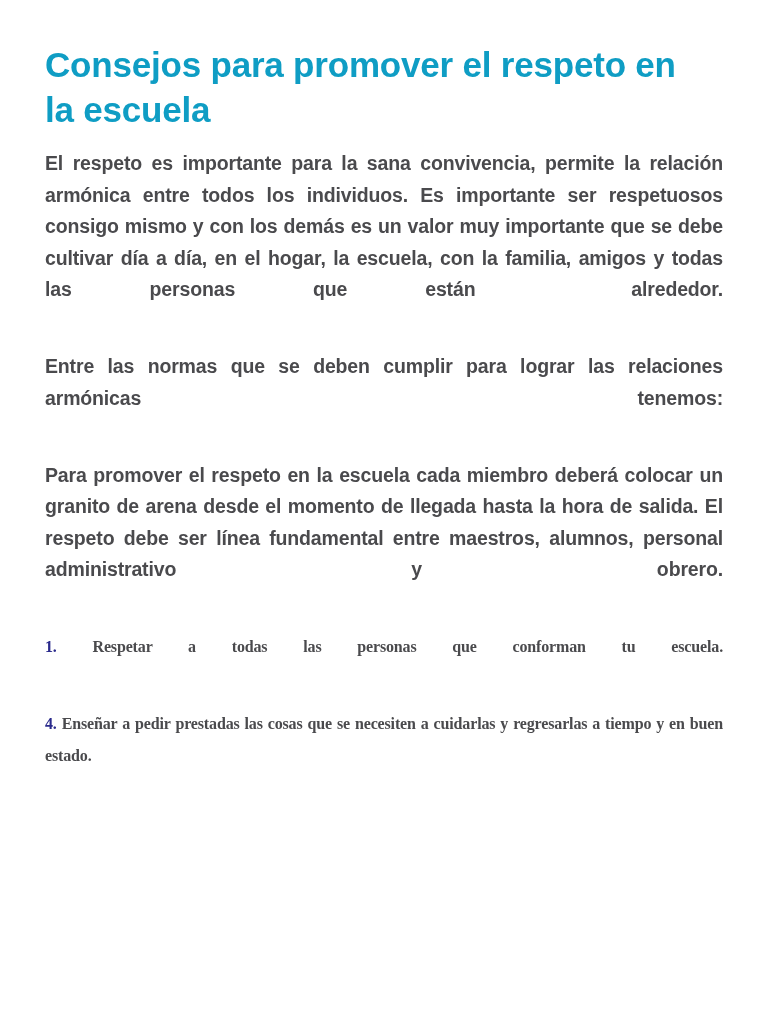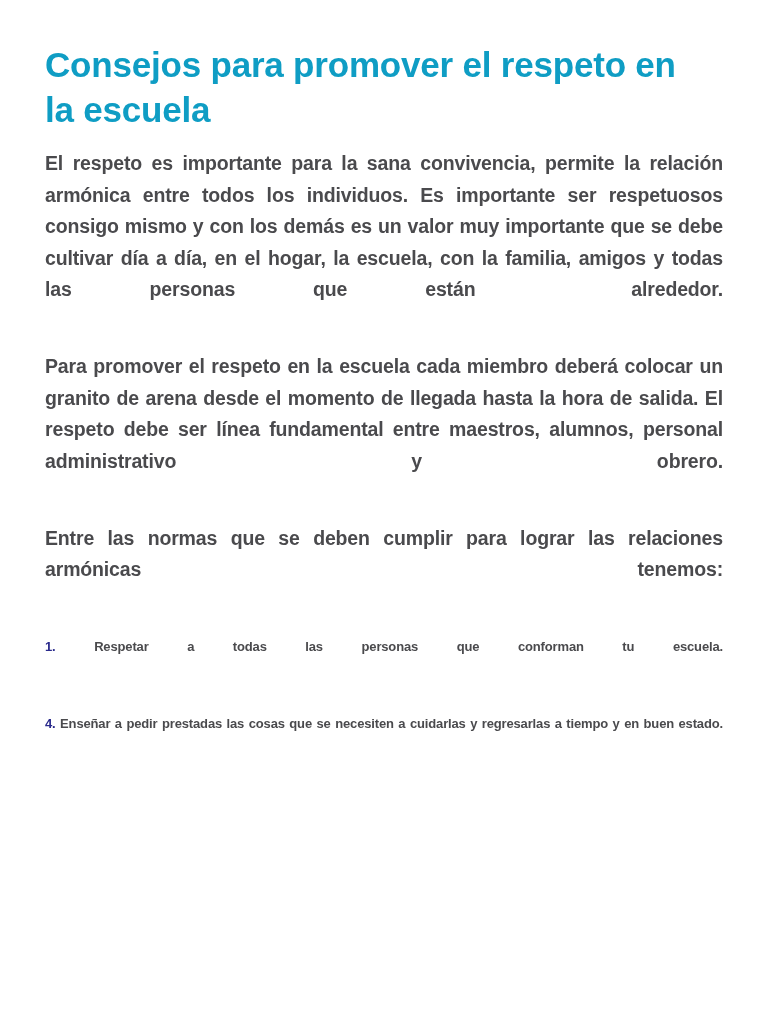--- a/index.html
+++ b/index.html
@@ -50,22 +50,22 @@
     text-align: justify;
     text-justify: inter-word;
     margin: 14px 0 14px 0;
     padding: 0;
     letter-spacing: -0.15px;
     white-space: pre-wrap;
   }
 
   
   p.rule {
-    font-family: Liberation Sans, sans-serif;
-    font-size: 13px;
+    font-family: Liberation Serif, serif;
+    font-size: 16px;
     font-weight: bold;
     line-height: 31.5px;
     color: #4a4a4d;
     text-align: justify;
     text-justify: inter-word;
     margin: 0 0 14px 0;
     padding: 0;
     letter-spacing: -0.15px;
     white-space: pre-wrap;
   }
@@ -87,23 +87,23 @@
 <body>
 
 <div class="page">
 
   <h1 class="doc-title">Consejos para promover el respeto en la escuela</h1>
 
   <div class="body-block">
 
     <p class="para">El respeto es importante para la sana convivencia, permite la relación armónica entre todos los individuos. Es importante ser respetuosos consigo mismo y con los demás es un valor muy importante que se debe cultivar día a día, en el hogar, la escuela, con la familia, amigos y todas las personas que están  alrededor.</p>
 
+    <p class="para">Entre las normas que se deben cumplir para lograr las relaciones armónicas tenemos:</p>
+
     <p class="para">Para promover el respeto en la escuela cada miembro deberá colocar un granito de arena desde el momento de llegada hasta la hora de salida. El respeto debe ser línea fundamental entre maestros, alumnos, personal administrativo y obrero.</p>
-
-    <p class="para">Entre las normas que se deben cumplir para lograr las relaciones armónicas tenemos:</p>
 
     <p class="rule"><span class="rule-num">1.</span><span class="rule-text"> Respetar a todas las personas que conforman tu escuela.</span></p>
 
 
 
     <p class="rule"><span class="rule-num">4.</span><span class="rule-text"> Enseñar a pedir prestadas las cosas que se necesiten a cuidarlas y regresarlas a tiempo y en buen estado.</span></p>
 
   </div>
 </div>
 

